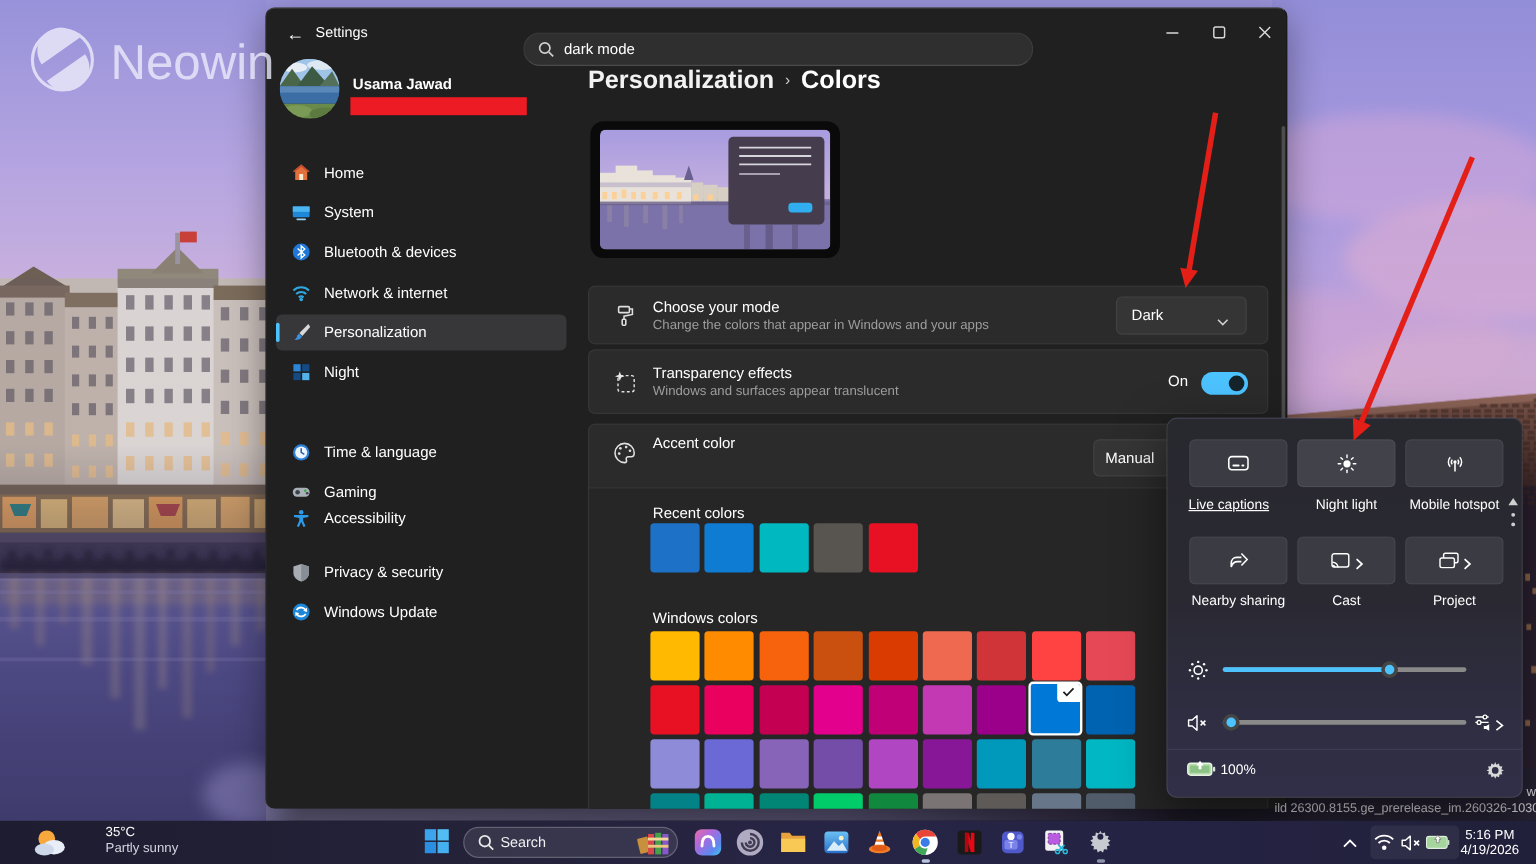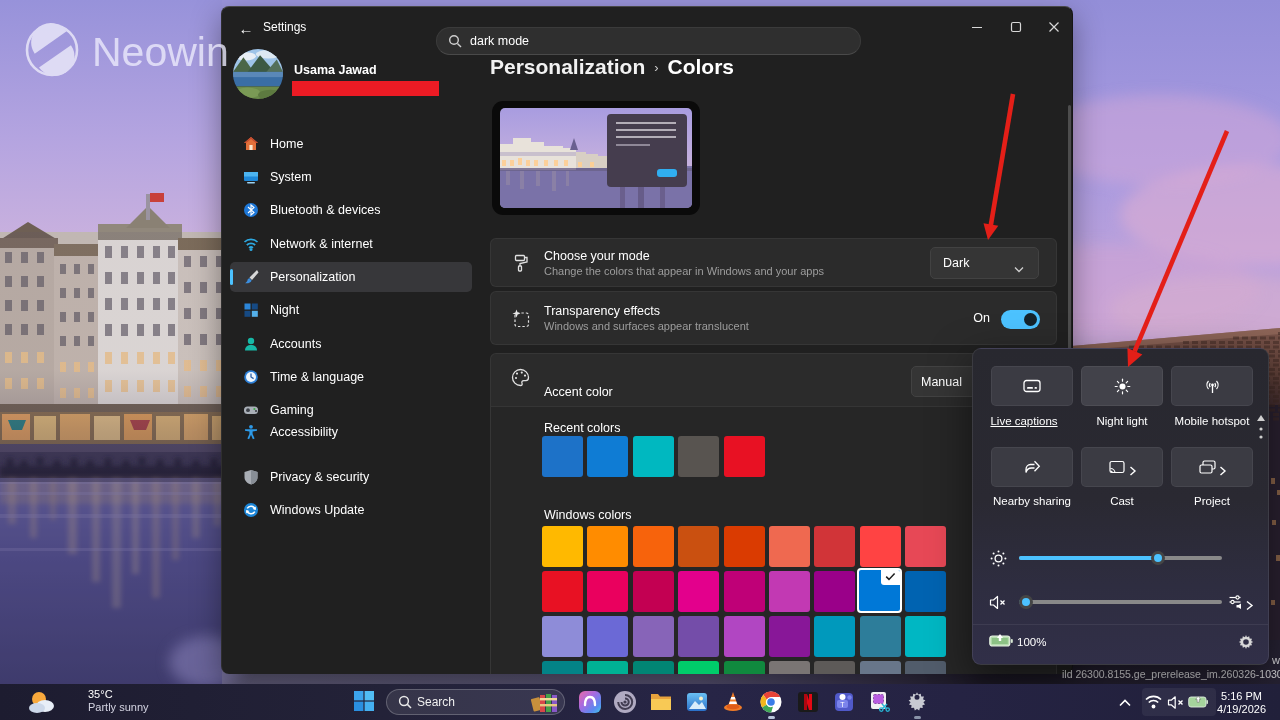--- a/index.html
+++ b/index.html
@@ -56,21 +56,21 @@
 #dropdown .chev { position:absolute; right:14px; top:11px; color:#cfcfcf; }
 
 #trans-card { top:236px; height:54px; }
 #trans-card .t1 { top:12px; } #trans-card .t2 { top:28px; }
 #ontext { position:absolute; right:66px; top:19px; color:#fff; font-size:12.5px; }
 #toggle { position:absolute; right:16px; top:18px; width:39px; height:19px; background:#4cc2ff; border-radius:10px; }
 #toggle .knob { position:absolute; right:3px; top:3px; width:13px; height:13px; border-radius:50%; background:#15232b; }
 
 #accent-card { top:298px; height:326px; overflow:hidden; }
 #accent-head { position:absolute; left:0; top:0; width:100%; height:52px; }
-#accent-card .t1 { top:31px;text-align:center; }
+#accent-card .t1 { top:8px;text-align:center; }
 #mandrop { position:absolute; left:420px; top:12px; width:130px; height:31px; background:#353535; border:1px solid #424242; border-radius:5px; }
 #mandrop .dtext { position:absolute; left:9px; top:8px; color:#fff; font-size:12.5px; }
 #accent-body { position:absolute; left:0; top:52px; width:100%; height:274px; background:#262626; border-top:1px solid rgba(255,255,255,.07); }
 .seclab { position:absolute; left:53px; color:#fff; font-size:12.5px; }
 .sw { position:absolute; width:41px; height:41px; border-radius:3px; }
 .swsel { position:absolute; width:45px; height:45px; border-radius:4px; border:2px solid #fff; }
 .check { position:absolute; right:0px; top:0px; width:19px; height:15px; background:#fff; border-radius:0 2px 0 3px; color:#1b1b1b; font-size:11px; line-height:15px; text-align:center; font-weight:bold;}
 
 #scrollbar { position:absolute; right:2px; top:50px; width:3px; height:252px; background:#4d4d4d; border-radius:2px; }
 
@@ -855,27 +855,20 @@
         </div>
     <div class="nav" style="top:240px;">
           <span class="ic"><svg width="16" height="16" viewBox="0 0 16 16">
               <rect x="1.5" y="1.5" width="6" height="6" fill="#2c86d8"></rect>
               <rect x="8.8" y="1.5" width="6" height="6" fill="#164a84"></rect>
               <rect x="1.5" y="8.8" width="6" height="6" fill="#164a84"></rect>
               <rect x="8.8" y="8.8" width="6" height="6" fill="#54b0ea"></rect>
             </svg></span>
           <span class="lb">Night</span>
         </div>
-    <div class="nav" style="top:274px;">
-          <span class="ic"><svg width="16" height="16" viewBox="0 0 16 16">
-              <circle cx="8" cy="5" r="3.2" fill="#17b8a6"></circle>
-              <path d="M2 14.5 C2 10.8 4.6 9 8 9 C11.4 9 14 10.8 14 14.5 Z" fill="#17b8a6"></path>
-            </svg></span>
-          <span class="lb">Accounts</span>
-        </div>
     <div class="nav" style="top:307px;">
           <span class="ic"><svg width="16" height="16" viewBox="0 0 16 16">
               <circle cx="8" cy="8" r="6.8" fill="#2d80d8"></circle>
               <circle cx="8" cy="8" r="5" fill="#eef6fd"></circle>
               <path d="M8 4.6 L8 8 L10.6 9.6" fill="none" stroke="#2d60a8" stroke-width="1.3"></path>
             </svg></span>
           <span class="lb">Time &amp; language</span>
         </div>
     <div class="nav" style="top:340px;">
           <span class="ic"><svg width="16" height="16" viewBox="0 0 16 16">

